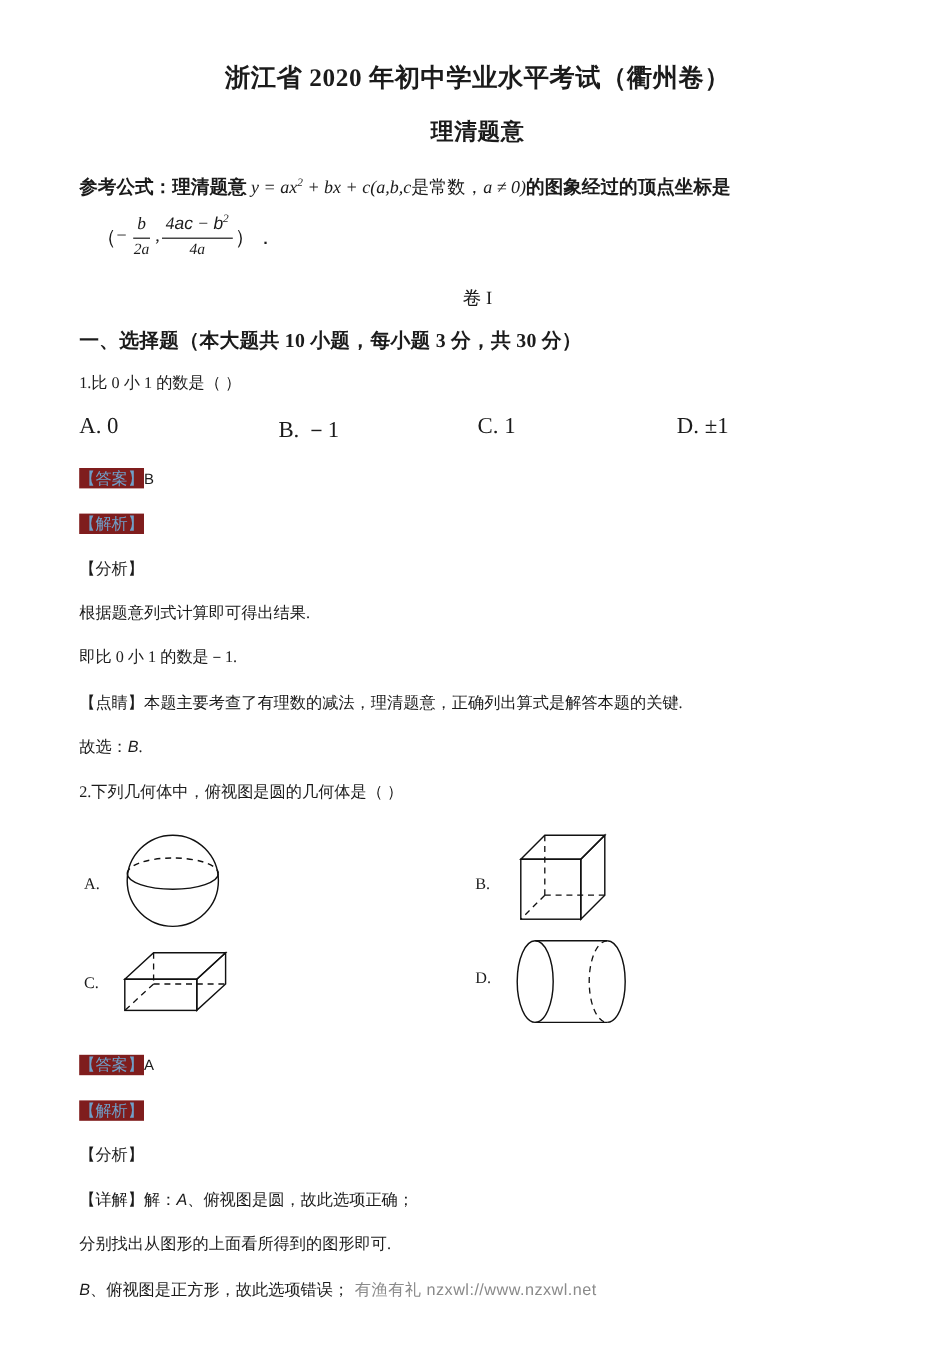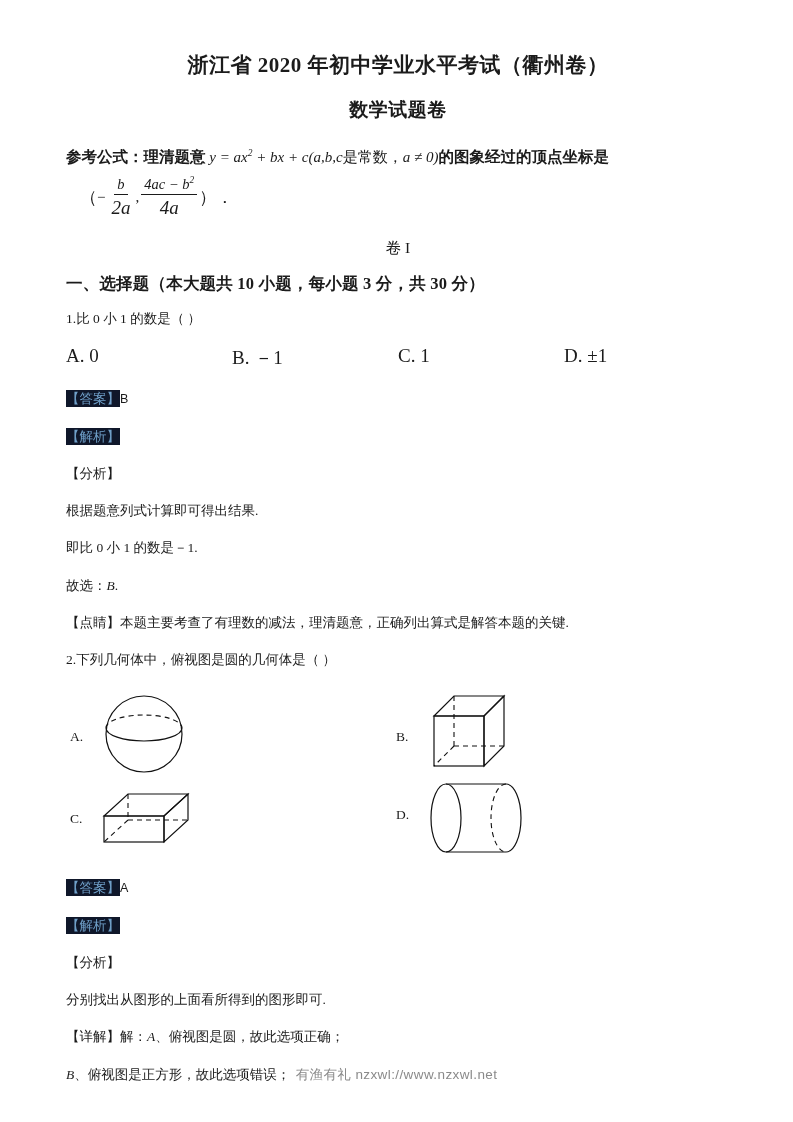--- a/index.html
+++ b/index.html
@@ -82,21 +82,21 @@
     font-style: italic;
   }
   .frac .num {
     padding: 0 3px 1px 3px;
     border-bottom: 1.1px solid #1b1b1b;
     font-size: 14.5px;
     line-height: 1.25;
   }
   .frac .den {
     padding: 1px 3px 0 3px;
-    font-size: 19px;
+    font-size: 13px;
     line-height: 1.25;
   }
   .minus-big { font-style: normal; margin-right: 1px; }
 
   
   .juan {
     text-align: center;
     font-size: 15.5px;
     font-weight: normal;
     margin: 20px 0 14px 0;
@@ -125,38 +125,38 @@
   }
 
   
   .ans-line {
     font-size: 13.5px;
     line-height: 1.5;
     margin: 0 0 17px 0;
   }
   .tag-blue {
     color: #6f9fc8;
-    background: #0f172a;
+    background: #7f1d1d;
     padding: 1px 0;
   }
   .ans-letter {
     color: #1b1b1b;
     font-family: "Liberation Sans", sans-serif;
     font-size: 12.5px;
   }
   .tag-dark {
     font-weight: normal;
     color: #1b1b1b;
   }
   .body-line {
     font-size: 13.5px;
     line-height: 1.5;
     margin: 0 0 17px 0;
   }
-  .it { font-style: italic; font-family: Liberation Serif, serif; }
+  .it { font-style: italic; font-family: Liberation Sans, sans-serif; }
 
   
   .fig-grid {
     position: relative;
     width: 664px;
     height: 186px;
     margin: 4px 0 6px 0;
   }
   .fig-cell {
     position: absolute;
@@ -185,21 +185,21 @@
     letter-spacing: 0.4px;
   }
 </style>
 </head>
 <body>
 
 <div class="page">
   <div class="content">
 
     <div class="doc-title">浙江省 2020 年初中学业水平考试（衢州卷）</div>
-    <div class="doc-subtitle">数学试题卷</div>
+    <div class="doc-subtitle">理清题意</div>
 
     <div class="formula-line">
       <span>参考公式：理清题意</span><span class="math">&nbsp;y&nbsp;=&nbsp;ax<sup class="exp">2</sup>&nbsp;+&nbsp;bx&nbsp;+&nbsp;c(a,b,c<span class="up">是常数，</span>a&nbsp;≠&nbsp;0)</span><span>的图象经过的顶点坐标是</span>
     </div>
 
     <div class="frac-row">
       <span class="paren">（</span>
       <span class="minus-big">−</span>
       <span class="frac">
         <span class="num">b</span>
@@ -246,25 +246,25 @@
       <span class="tag-blue">【解析】</span>
     </div>
 
     <div class="ans-line">
       <span class="tag-dark">【分析】</span>
     </div>
 
     <div class="body-line">根据题意列式计算即可得出结果.</div>
 
     <div class="body-line">即比 0 小 1 的数是－1.</div>
-    <div class="body-line">故选：<span class="it">B</span>.</div>
-
     <div class="body-line">
       <span class="tag-dark">【点睛】</span><span>本题主要考查了有理数的减法，理清题意，正确列出算式是解答本题的关键.</span>
     </div>
+
+    <div class="body-line">故选：<span class="it">B</span>.</div>
 
     <div class="q-stem">2.下列几何体中，俯视图是圆的几何体是（      ）</div>
 
     <div class="fig-grid">
 
       <div class="fig-cell" style="left:4px; top:0px;">
         <span class="fig-label">A.</span>
         <svg class="fig-svg" width="100" height="96" viewBox="0 0 100 96">
           <circle cx="50" cy="48" r="38" fill="none" stroke="#111" stroke-width="1.2"></circle>
           <path d="M 12 42 A 38 13 0 0 0 88 42" fill="none" stroke="#111" stroke-width="1.2"></path>
@@ -324,26 +324,26 @@
     </div>
 
     <div class="ans-line">
       <span class="tag-blue">【解析】</span>
     </div>
 
     <div class="ans-line">
       <span class="tag-dark">【分析】</span>
     </div>
 
-    <div class="body-line">分别找出从图形的上面看所得到的图形即可.</div>
-
     <div class="body-line">
       <span class="tag-dark">【详解】</span><span>解：<span class="it">A</span>、俯视图是圆，故此选项正确；</span>
     </div>
 
+    <div class="body-line">分别找出从图形的上面看所得到的图形即可.</div>
+
     <div class="body-line">
       <span class="it">B</span><span>、俯视图是正方形，故此选项错误；</span>
     </div>
 
   </div>
 
   <div class="footer">有渔有礼 nzxwl://www.nzxwl.net</div>
 </div>
 
 </body></html>

